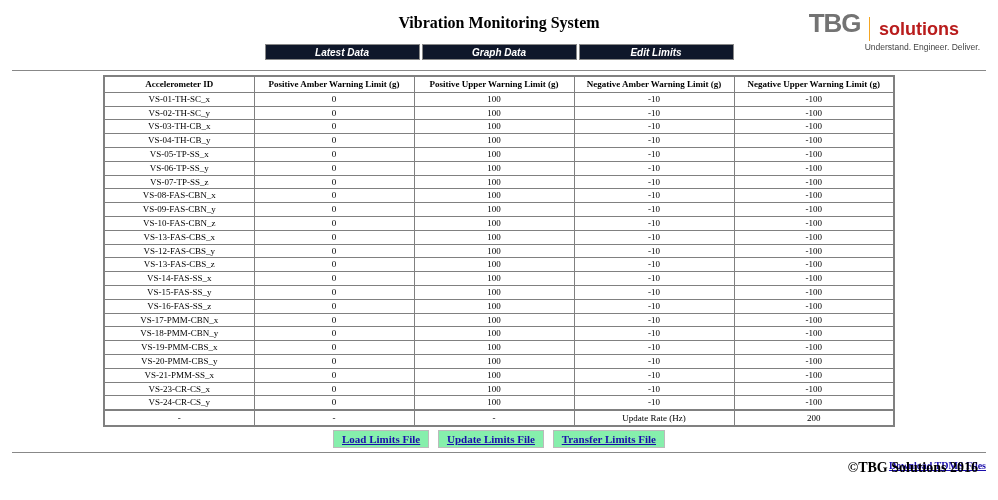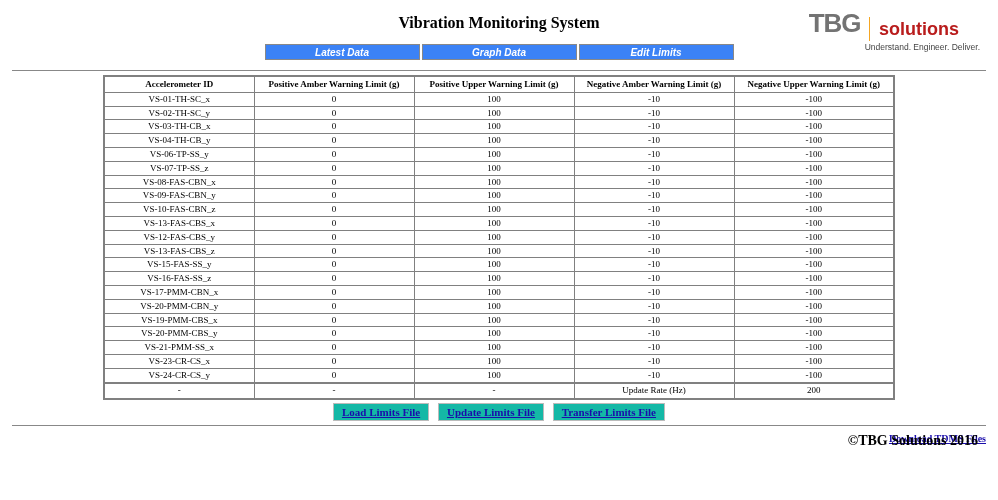--- a/index.html
+++ b/index.html
@@ -59,21 +59,21 @@
     margin-top: 2px;
     margin-left: 56px;
   }
   .nav-wrap { text-align: center; }
   .nav {
     display: inline-table;
     border-collapse: separate;
     border-spacing: 2px;
   }
   .nav td {
-    background: #3b82f6;
+    background: #0f172a;
     color: #fff;
     font-family: Arial, Helvetica, sans-serif;
     font-size: 10px;
     font-weight: bold;
     font-style: italic;
     text-align: center;
     width: 155px;
     height: 16px;
     cursor: pointer;
     border: 1px solid #888;
@@ -108,21 +108,21 @@
     border-top: 2px solid #808080;
     height: 16px;
     font-size: 9px;
   }
   .action-bar {
     text-align: center;
     margin-top: 3px;
   }
   .action-bar .btn {
     display: inline-block;
-    background: #14b8a6;
+    background: #86efac;
     border: 1px solid #bbb;
     color: #1a0dab;
     font-size: 11px;
     font-weight: bold;
     text-decoration: underline;
     padding: 2px 8px;
     margin: 0 3px;
     font-family: "Times New Roman", Times, serif;
     cursor: pointer;
   }
@@ -205,20 +205,27 @@
           <td>-100</td>
         </tr>
         <tr>
           <td>VS-04-TH-CB_y</td>
           <td>0</td>
           <td>100</td>
           <td>-10</td>
           <td>-100</td>
         </tr>
         <tr>
+          <td>VS-05-TP-SS_x</td>
+          <td>0</td>
+          <td>100</td>
+          <td>-10</td>
+          <td>-100</td>
+        </tr>
+        <tr>
           <td>VS-06-TP-SS_y</td>
           <td>0</td>
           <td>100</td>
           <td>-10</td>
           <td>-100</td>
         </tr>
         <tr>
           <td>VS-07-TP-SS_z</td>
           <td>0</td>
           <td>100</td>
@@ -261,20 +268,27 @@
           <td>-100</td>
         </tr>
         <tr>
           <td>VS-13-FAS-CBS_z</td>
           <td>0</td>
           <td>100</td>
           <td>-10</td>
           <td>-100</td>
         </tr>
         <tr>
+          <td>VS-14-FAS-SS_x</td>
+          <td>0</td>
+          <td>100</td>
+          <td>-10</td>
+          <td>-100</td>
+        </tr>
+        <tr>
           <td>VS-15-FAS-SS_y</td>
           <td>0</td>
           <td>100</td>
           <td>-10</td>
           <td>-100</td>
         </tr>
         <tr>
           <td>VS-16-FAS-SS_z</td>
           <td>0</td>
           <td>100</td>
@@ -282,21 +296,21 @@
           <td>-100</td>
         </tr>
         <tr>
           <td>VS-17-PMM-CBN_x</td>
           <td>0</td>
           <td>100</td>
           <td>-10</td>
           <td>-100</td>
         </tr>
         <tr>
-          <td>VS-20-PMM-CBN_y</td>
+          <td>VS-18-PMM-CBN_y</td>
           <td>0</td>
           <td>100</td>
           <td>-10</td>
           <td>-100</td>
         </tr>
         <tr>
           <td>VS-19-PMM-CBS_x</td>
           <td>0</td>
           <td>100</td>
           <td>-10</td>

